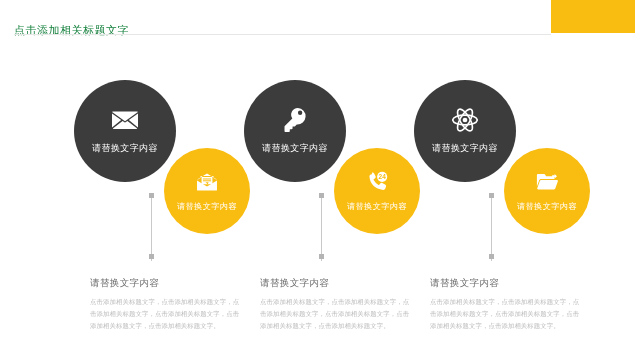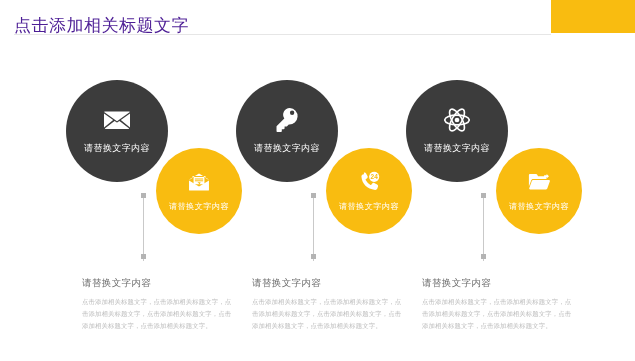--- a/index.html
+++ b/index.html
@@ -27,39 +27,39 @@
     position: absolute;
     right: 0;
     top: 0;
     width: 84px;
     height: 33px;
     background: #f9bc10;
   }
   .header-title {
     position: absolute;
     left: 14px;
-    top: 14px;
-    font-size: 17px;
-    color: #4c1d95;
+    top: 23px;
+    font-size: 11px;
+    color: #15803d;
     letter-spacing: 0.5px;
     white-space: nowrap;
   }
   .header-rule {
     position: absolute;
     left: 14px;
     top: 34px;
     width: 537px;
     height: 1px;
     background: #e6e6e6;
   }
 
   
   .stage {
     position: absolute;
-    left: 8px;
+    left: 16px;
     top: 0;
     width: 537px;
     height: 361px;
   }
 
   
   .circle {
     position: absolute;
     border-radius: 50%;
     display: flex;

